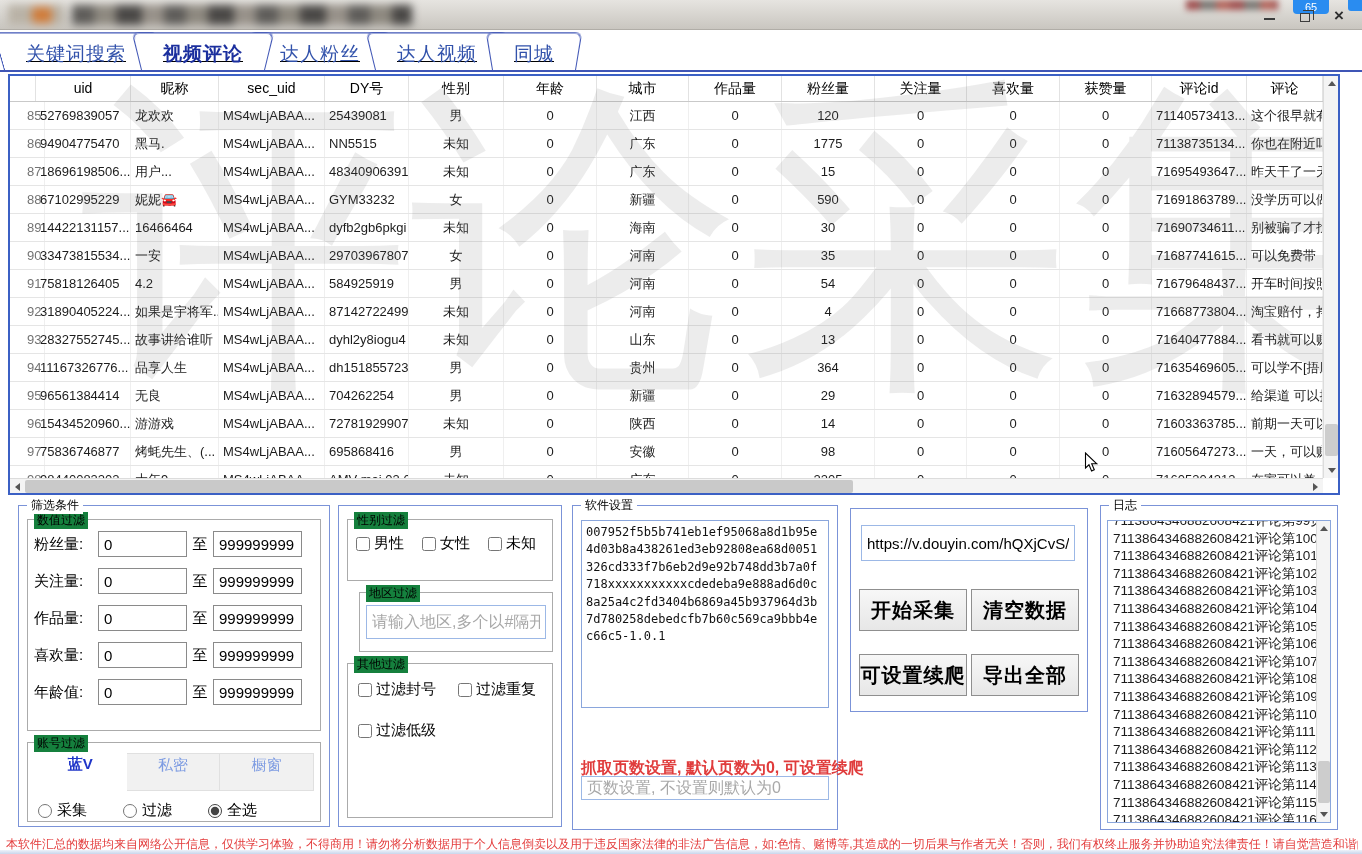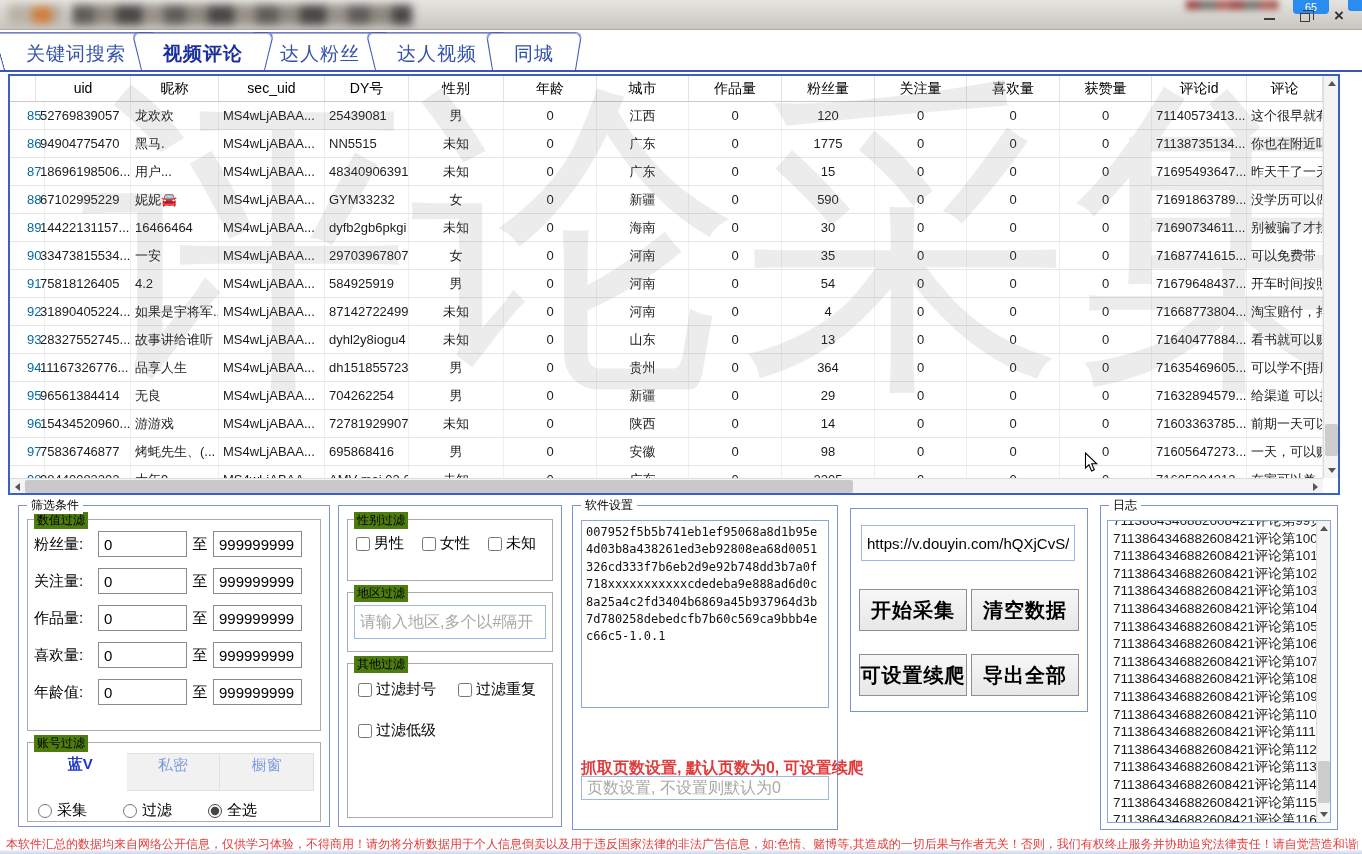--- a/index.html
+++ b/index.html
@@ -23,80 +23,80 @@
   .wctl { position:absolute; top:0; height:30px; display:flex; align-items:center; justify-content:center; width:26px; cursor:default; }
   .ctl-min { left:1256px; } .ctl-res { left:1292px; } .ctl-close { left:1326px; }
   .ic-min { width:11px; height:2px; background:#3c3c3c; margin-top:8px; }
   .ic-res { position:relative; width:10px; height:9px; border:1px solid #3c3c3c; background:transparent; margin-top:4px; }
   .ic-res::before { content:''; position:absolute; top:-4px; left:2px; width:10px; height:9px; border:1px solid #3c3c3c; border-bottom:none; border-left:none; }
   .ic-close { font-size:17px; color:#2e2e2e; font-weight:bold; line-height:1; }
 
   
   .tabstrip { position:absolute; left:0; top:30px; width:100%; height:42px; background:#fff;
     border-bottom:2px solid #3f55b5; display:flex; align-items:flex-end; padding-left:4px; }
-  .tab { position:relative; height:33px; padding:0 22px; margin-right:-7px; display:flex; align-items:center; cursor:pointer; }
+  .tab { position:relative; height:33px; padding:0 22px; margin-right:-7px; display:flex; align-items:center; cursor:pointer;text-decoration:underline; }
   .tab::before { content:''; position:absolute; inset:0; background:#fff; border:1px solid #3f55b5; border-bottom:none;
     border-radius:6px 6px 0 0; transform:perspective(22px) rotateX(-5deg); transform-origin:bottom; }
   .tab span { position:relative; z-index:2; font-size:19px; color:#3252ab; letter-spacing:1px; }
   .tab.active { z-index:3; }
   .tab.active span { font-weight:bold; color:#1b2f9e; }
 
   
   .frame { position:absolute; left:8px; top:74px; width:1332px; height:421px; border:2px solid #3b60c4; background:#fff; overflow:hidden; }
   .watermark { position:absolute; left:70px; top:-55px; z-index:4; pointer-events:none; white-space:nowrap;
     font-family:"Liberation Serif", serif; font-size:330px; color:rgba(110,110,110,0.13); }
   .trow { display:grid; grid-template-columns:26px 95px 88px 106px 84px 95px 93px 92px 93px 93px 92px 93px 92px 95px 1fr; width:1313px; }
   .thead { height:26px; border-bottom:1px solid #c9c9c9; }
   .th { font-size:14px; text-align:center; line-height:25px; border-right:1px solid #e2e2e2; overflow:hidden; white-space:nowrap; }
   .tbody { position:relative; height:376px; overflow:hidden; }
   .tr { height:28px; border-bottom:1px solid #e5e5e5; }
   .td { font-size:13px; line-height:27px; padding:0 4px; border-right:1px solid #efefef; overflow:hidden; white-space:nowrap; color:#1c1c1c; }
   .td.c { text-align:center; }
-  .td.num { text-align:center; color:#0369a1; padding:0 17px; }
+  .td.num { text-align:center; color:#737373; padding:0 17px; }
 
   
   .vscroll { position:absolute; right:0; top:0; width:15px; height:402px; background:#f4f4f4; border-left:1px solid #dcdcdc; z-index:6; }
   .sbtn { position:absolute; left:0; width:15px; height:15px; background:#f4f4f4; display:flex; align-items:center; justify-content:center; }
   .vscroll .up { top:0; } .vscroll .down { bottom:0; }
   .vthumb { position:absolute; left:1px; width:13px; background:#cdcdcd; border-radius:2px; }
   .frame .vthumb { top:348px; height:32px; }
   .hscroll { position:absolute; left:0; bottom:0; width:1313px; height:15px; background:#f4f4f4; border-top:1px solid #dcdcdc; z-index:6; }
   .hscroll .left { left:0; top:0; } .hscroll .right { right:0; left:auto; top:0; }
   .hthumb { position:absolute; top:1px; height:13px; left:15px; width:828px; background:#c9c9c9; border-radius:2px; }
   .tri-up { width:0; height:0; border-left:4px solid transparent; border-right:4px solid transparent; border-bottom:5px solid #555; }
   .tri-down { width:0; height:0; border-left:4px solid transparent; border-right:4px solid transparent; border-top:5px solid #555; }
   .tri-left { width:0; height:0; border-top:4px solid transparent; border-bottom:4px solid transparent; border-right:5px solid #555; }
   .tri-right { width:0; height:0; border-top:4px solid transparent; border-bottom:4px solid transparent; border-left:5px solid #555; }
 
   
   .gb { position:absolute; border:1px solid #7b93d8; background:#fff; }
   .legend { position:absolute; top:-9px; left:8px; background:#fff; padding:0 4px; font-size:12px; color:#000; z-index:2; }
   .gb2 { position:absolute; border:1px solid #ababab; background:#fff; }
-  .legend2 { position:absolute; top:-8px; left:6px; background:#4d7c0f; padding:0 3px; font-size:12px; color:#000; }
+  .legend2 { position:absolute; top:-8px; left:6px; background:#15803d; padding:0 3px; font-size:12px; color:#000; }
 
   .p-filter { left:18px; top:505px; width:312px; height:322px; }
   .gb2-num { left:8px; top:13px; right:8px; height:212px; }
   .numrow { display:flex; align-items:center; margin:11px 0 0 6px; }
   .numrow .lbl { width:64px; font-size:15px; color:#000; }
   .inp { border:1px solid #8a8a8a; background:#fff; font-size:15px; padding:1px 5px; height:26px; color:#000;
     font-family:"Liberation Sans", sans-serif; }
   .numrow .inp { width:89px; }
   .numrow .zhi { width:26px; text-align:center; font-size:15px; }
   .gb2-acct { left:8px; top:236px; right:8px; height:80px; }
   .segs { display:flex; margin:10px 6px 0 6px; height:38px; }
   .seg { flex:1; text-align:center; font-size:15px; line-height:22px; background:#f1f1f1; color:#7e9ce2; border:1px solid #e0e0e0; border-left:none; cursor:pointer; }
   .seg.first { background:#fff; border:none; color:#1f35c8; font-weight:bold; }
   .radios { display:flex; margin:10px 6px 0 10px; gap:36px; }
   .radios label { font-size:15px; display:flex; align-items:center; gap:5px; cursor:pointer; }
 
   .p-mid { left:338px; top:505px; width:224px; height:322px; }
   .gb2-gender { left:8px; top:13px; right:8px; height:62px; }
   .cbrow { display:flex; gap:18px; margin:14px 0 0 8px; }
   .cbrow label, .cbrow2 label { font-size:15px; display:flex; align-items:center; gap:4px; cursor:pointer; }
-  .gb2-region { left:8px; top:86px; right:8px; height:60px; }
+  .gb2-region { left:20px; top:86px; right:8px; height:60px; }
   .inp-blue { border:1px solid #9cb8e6; }
   .region-inp { position:absolute; left:6px; top:12px; right:6px; height:34px; font-size:16px; }
   .gb2-other { left:8px; top:157px; right:8px; bottom:8px; }
   .cbrow2 { display:flex; gap:22px; margin:16px 0 0 10px; flex-wrap:wrap; }
   .cbrow2 label { width:auto; }
   input[type=checkbox], input[type=radio] { width:14px; height:14px; accent-color:#444; }
   ::placeholder { color:#a8a8a8; }
 
   .p-soft { left:572px; top:505px; width:266px; height:325px; }
   .token { position:absolute; left:8px; top:14px; right:8px; height:188px; resize:none; overflow:hidden;

